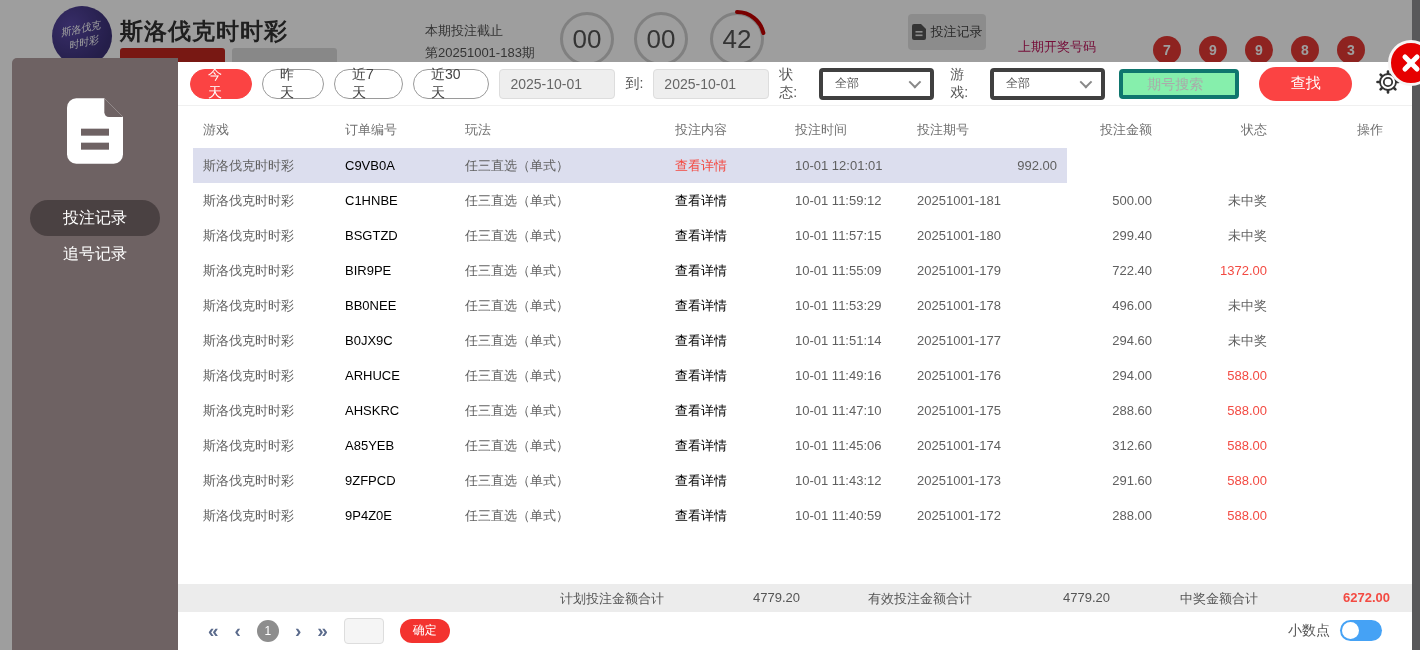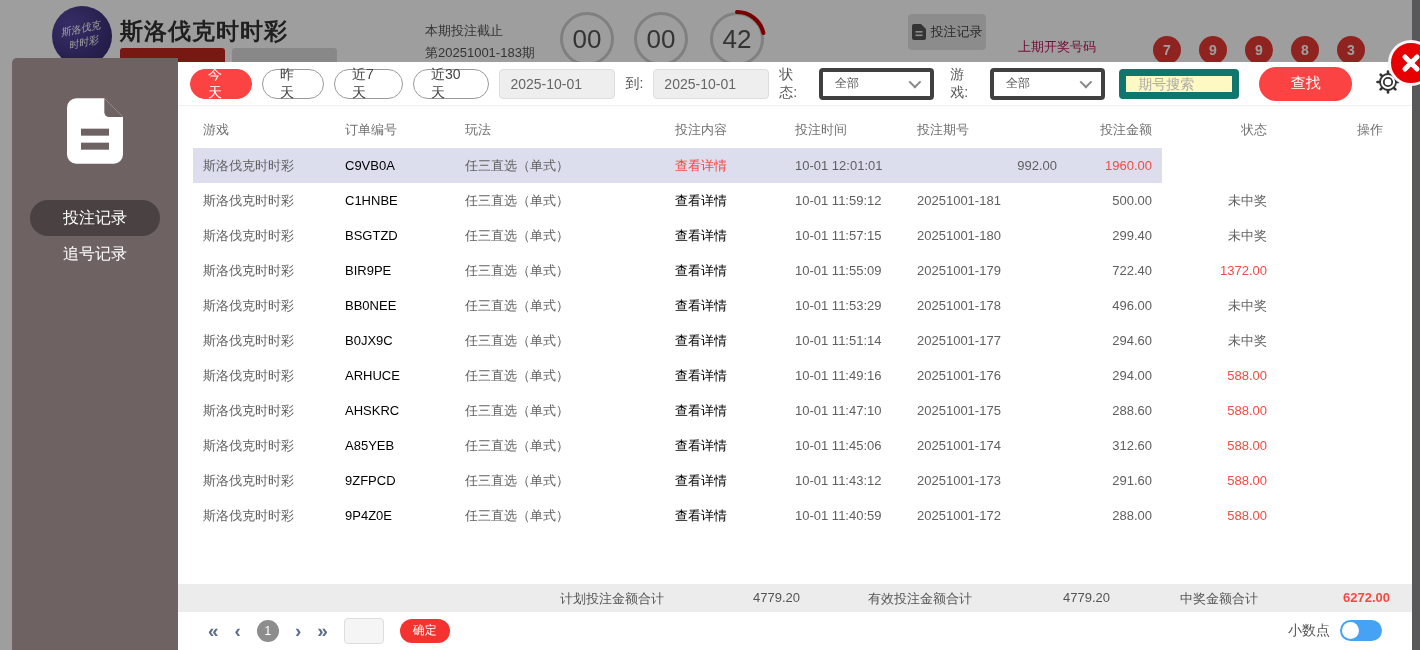--- a/index.html
+++ b/index.html
@@ -45,22 +45,22 @@
     padding:0 12px; gap:10px; border-bottom:1px solid #f0f0f0; }
   .pill { height:30px; padding:0 17px; border-radius:16px; font-size:14px; display:flex; align-items:center; cursor:pointer; }
   .pill.active { background:#fb4343; color:#fff; border:1px solid #fb4343; }
   .pill.plain { background:#fff; color:#444; border:1px solid #9a9a9a; }
   .date-input { width:116px; height:30px; background:#eee; border:1px solid #ddd; border-radius:4px; font-size:14px;
     color:#666; padding:0 10px; font-family:inherit; }
   .flt-label { font-size:14px; color:#555; }
   .select-box { width:122px; height:32px; border:4px solid #404040; border-radius:4px; background:#fff; display:flex;
     align-items:center; justify-content:space-between; padding:0 12px; font-size:12px; color:#555; cursor:pointer; }
   .chev { width:9px; height:9px; border-right:2px solid #888; border-bottom:2px solid #888; transform:rotate(45deg) translateY(-2px); }
-  #search-input { width:120px; height:30px; background:#fef9c3; border:7px solid #0f766e; border-radius:4px; font-size:14px;
-    color:#666; padding:0 12px; font-family:inherit; }
+  #search-input { width:120px; height:30px; background:#86efac; border:4px solid #0f766e; border-radius:4px; font-size:14px;
+    color:#666; padding:0 24px; font-family:inherit; }
   #search-input::placeholder { color:#aaa; }
   #find-btn { width:100px; height:34px; border:none; border-radius:17px; background:#fb4343; color:#fff; font-size:15px;
     cursor:pointer; margin-left:10px; font-family:inherit; }
   #gear-btn { margin-left:14px; background:none; border:none; cursor:pointer; }
 
   
   #table { position:absolute; left:0; top:50px; width:100%; }
   .t-row { display:grid; grid-template-columns:142px 120px 210px 120px 122px 160px 95px 115px 1fr;
     padding:0 15px; height:35px; align-items:center; font-size:13px; color:#5f5f5f; }
   .t-row > div { padding:0 10px; white-space:nowrap; }
@@ -217,21 +217,20 @@
       <div class="col-op">操作</div>
     </div>
     <div>
         <div class="t-row hl">
       <div>斯洛伐克时时彩</div>
       <div class="link">C9VB0A</div>
       <div>任三直选（单式）</div>
       <div class="link red">查看详情</div>
       <div>10-01 12:01:01</div>
       <div class="col-amount">992.00</div>
-      <div class="col-status win">1960.00</div>
       <div class="col-op"></div>
     </div>
         <div class="t-row">
       <div>斯洛伐克时时彩</div>
       <div class="link">C1HNBE</div>
       <div>任三直选（单式）</div>
       <div class="link">查看详情</div>
       <div>10-01 11:59:12</div>
       <div>20251001-181</div>
       <div class="col-amount">500.00</div>

